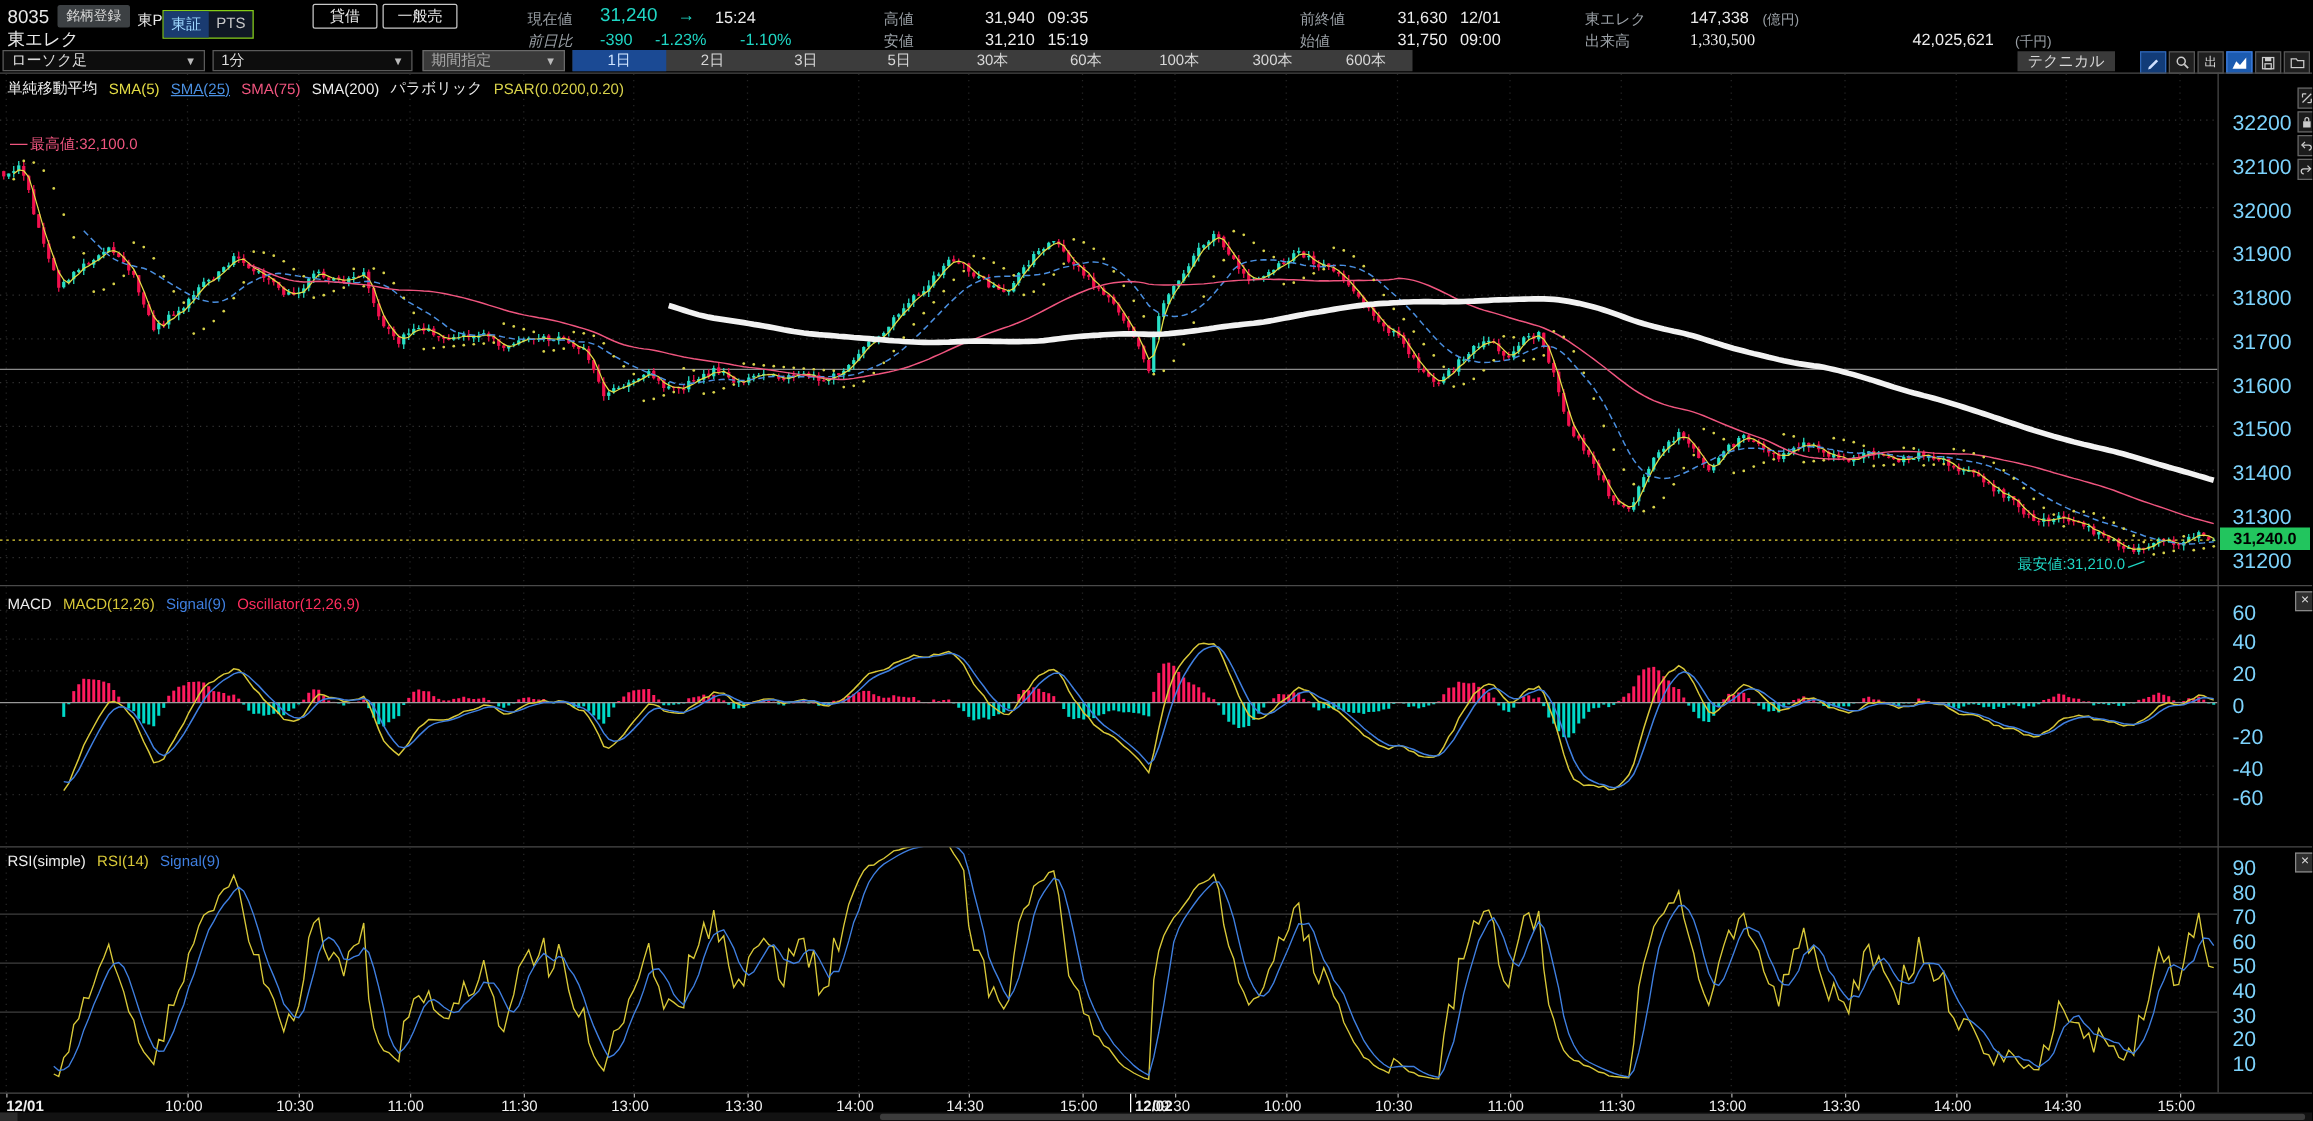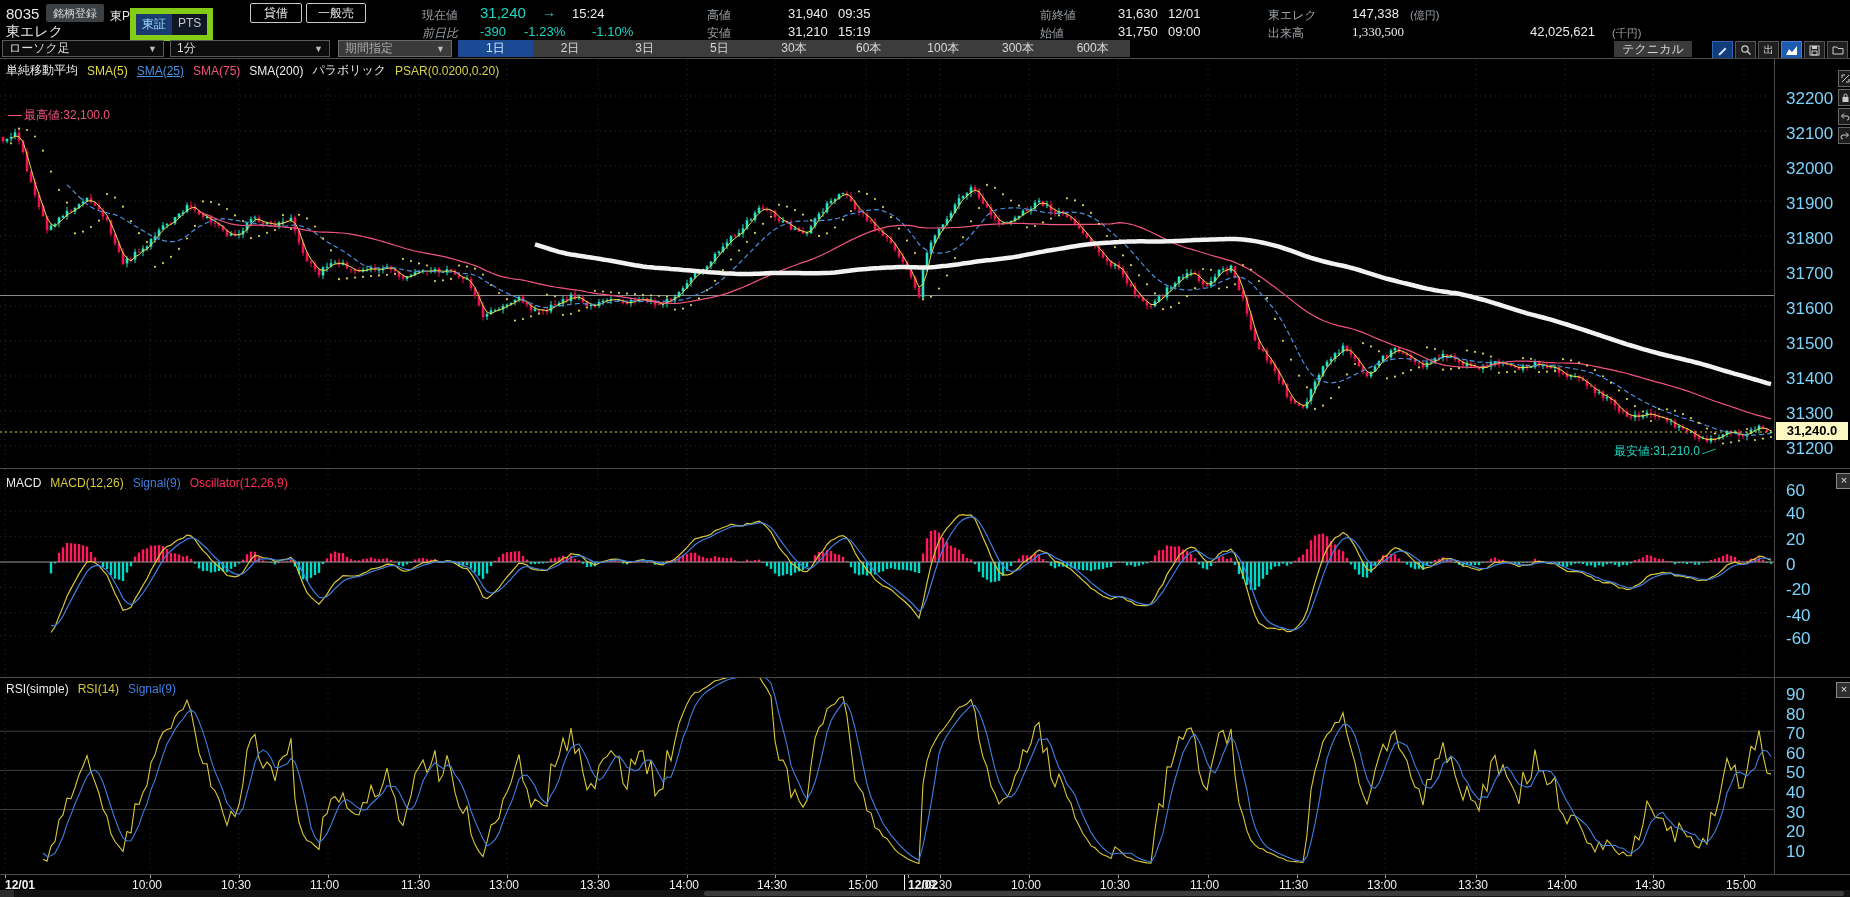--- a/index.html
+++ b/index.html
@@ -34,21 +34,21 @@
   svg{display:block;}
 </style>
 </head>
 <body>
 
 <div id="app">
 
   <span class="abs" style="left:6px;top:5px;font-size:15px;">8035</span>
   <div class="abs btn-gray" style="left:46px;top:4px;width:58px;height:18px;line-height:18px;">銘柄登録</div>
   <span class="abs" style="left:110px;top:8px;font-size:12px;">東P</span>
-  <div class="abs" style="left:130px;top:8px;height:21px;display:flex;border:6px solid #84cc16;background:#101826;">
+  <div class="abs" style="left:130px;top:8px;height:21px;display:flex;border:1px solid #84cc16;background:#101826;">
     <div style="background:#1a3b70;color:#9fd8ff;font-size:12px;padding:2px 6px;">東証</div>
     <div style="color:#c8c8c8;font-size:12px;padding:2px 6px;">PTS</div>
   </div>
   <div class="abs btn-outline" style="left:250px;top:3px;width:50px;height:18px;">貸借</div>
   <div class="abs btn-outline" style="left:306px;top:3px;width:58px;height:18px;">一般売</div>
 
   <span class="abs lbl" style="left:422px;top:7px;">現在値</span>
   <span class="abs teal" style="left:480px;top:4px;font-size:15px;">31,240</span>
   <span class="abs teal" style="left:542px;top:4px;font-size:14px;">→</span>
   <span class="abs val" style="left:572px;top:6px;">15:24</span>
@@ -1812,21 +1812,21 @@
     <span style="color:#3f7fe0;">Signal(9)</span>
   </div>
 
   <div class="annot" style="left:8px;top:107px;color:#f0557f;">
     <span style="display:inline-block;width:14px;border-top:1px solid #f0557f;vertical-align:middle;margin-right:2px;"></span><span>最高値:32,100.0</span>
   </div>
   <div class="annot" style="left:1614px;top:443px;color:#1fd6c4;">
     <span>最安値:31,210.0</span><span style="display:inline-block;width:14px;border-top:1px solid #1fd6c4;vertical-align:middle;margin-left:2px;transform:rotate(-20deg);"></span>
   </div>
 
-  <div class="abs" style="left:1776px;top:422px;width:72px;height:18px;background:#fef9c3;color:#000;font-size:13px;font-weight:bold;text-align:center;line-height:18px;">31,240.0</div>
+  <div class="abs" style="left:1776px;top:422px;width:72px;height:18px;background:#22c55e;color:#000;font-size:13px;font-weight:bold;text-align:center;line-height:18px;">31,240.0</div>
 
   <div id="main-ylabels">
       <div class="ytick" style="top:89px;">32200</div>
       <div class="ytick" style="top:124px;">32100</div>
       <div class="ytick" style="top:159px;">32000</div>
       <div class="ytick" style="top:194px;">31900</div>
       <div class="ytick" style="top:229px;">31800</div>
       <div class="ytick" style="top:264px;">31700</div>
       <div class="ytick" style="top:299px;">31600</div>
       <div class="ytick" style="top:334px;">31500</div>

